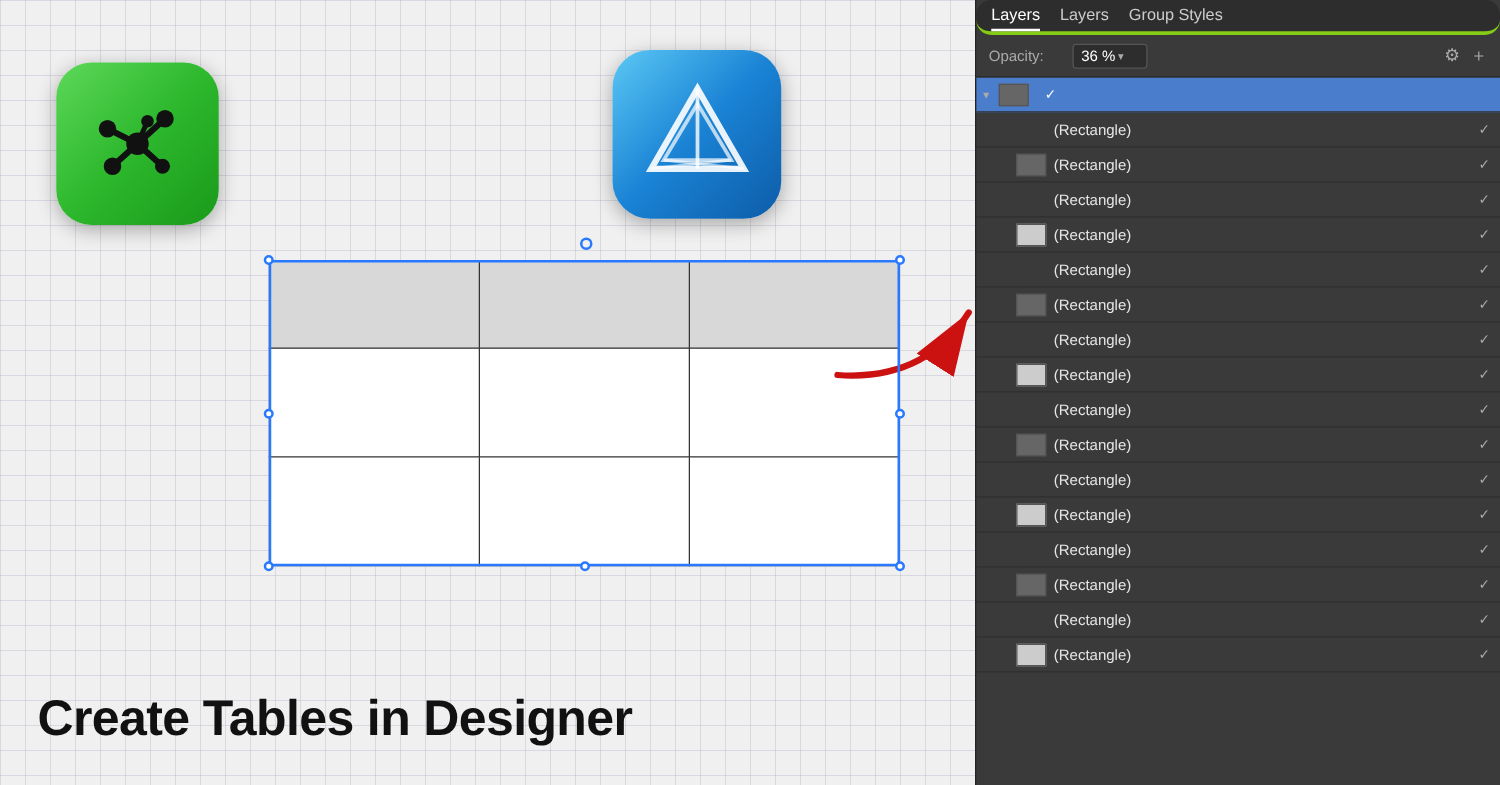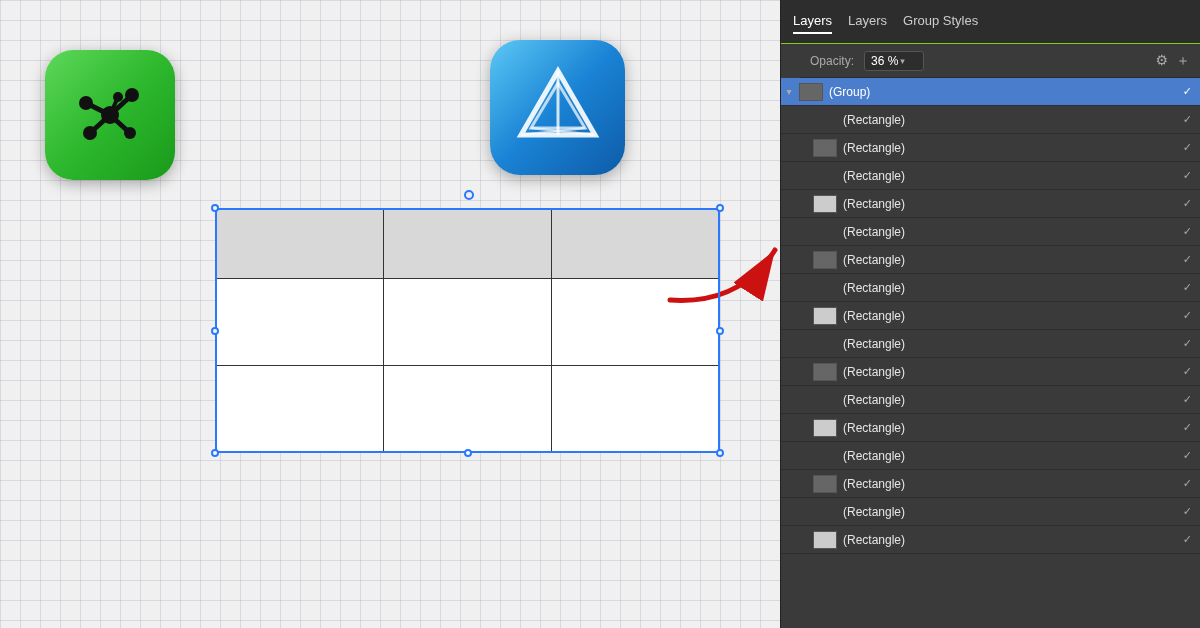--- a/index.html
+++ b/index.html
@@ -150,25 +150,26 @@
       height: 628px;
       background: #3a3a3a;
       display: flex;
       flex-direction: column;
       border-left: 1px solid #222;
     }
 
     .panel-tabs {
       display: flex;
       background: #2d2d2d;
-      border-bottom: 1px solid #84cc16;
-      height: 44px;
+      border-bottom: 3px solid #84cc16;
+      height: 28px;
       align-items: center;
       padding-left: 12px;
       gap: 16px;
+      border-radius: 12px;
     }
 
     .panel-tab {
       color: #ccc;
       font-size: 13px;
       cursor: pointer;
       padding: 4px 0;
       border-bottom: 2px solid transparent;
     }
 
@@ -176,23 +177,22 @@
       color: #fff;
       border-bottom: 2px solid #fff;
     }
 
     .panel-opacity-row {
       display: flex;
       align-items: center;
       padding: 6px 10px;
       background: #3a3a3a;
       border-bottom: 1px solid #2a2a2a;
-      gap: 6px;
+      gap: 19px;
       height: 34px;
-      margin-left: 19px;
     }
 
     .opacity-label {
       color: #aaa;
       font-size: 12px;
       min-width: 48px;
     }
 
     .opacity-value {
       background: #2d2d2d;
@@ -374,20 +374,21 @@
 
   <svg class="red-arrow" viewBox="0 0 120 80">
     <defs>
       <marker id="arrowhead" markerWidth="10" markerHeight="7" refX="10" refY="3.5" orient="auto">
         <polygon points="0 0, 10 3.5, 0 7" fill="#cc1111"></polygon>
       </marker>
     </defs>
     <path d="M 10 70 Q 80 75 115 20" stroke="#cc1111" stroke-width="5" fill="none" marker-end="url(#arrowhead)" stroke-linecap="round"></path>
   </svg>
 
+  <div class="bottom-title">Create Tables in Designer</div>
 </div>
 
 <div class="right-panel">
 
   <div class="panel-tabs">
     <div class="panel-tab active">Layers</div>
     <div class="panel-tab">Layers</div>
     <div class="panel-tab">Group Styles</div>
   </div>
 
@@ -400,21 +401,20 @@
     <div class="panel-icons">
       <span class="panel-icon-btn">⚙</span>
       <span class="panel-icon-btn">＋</span>
     </div>
   </div>
 
   <div class="layers-list">
   <div class="layer-item selected">
         <div class="layer-chevron">▾</div>
         <div class="layer-thumb dark" style="background: rgb(102, 102, 102);"></div>
-        <span class="layer-name">(Group)</span>
         <span class="layer-check">✓</span>
       </div>
       <div class="layer-item">
         <div class="layer-chevron" style="margin-left: 14px;"></div>
         <div class="layer-thumb none" style="background: transparent; border: none;"></div>
         <span class="layer-name">(Rectangle)</span>
         <span class="layer-check">✓</span>
       </div>
       <div class="layer-item">
         <div class="layer-chevron" style="margin-left: 14px;"></div>

